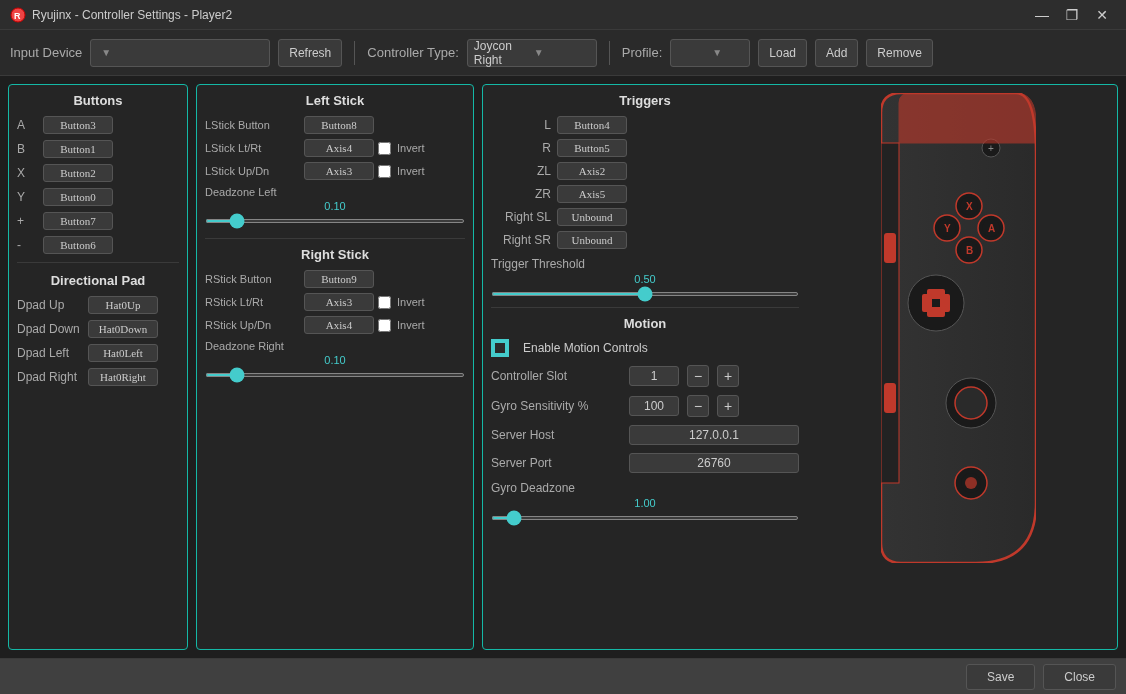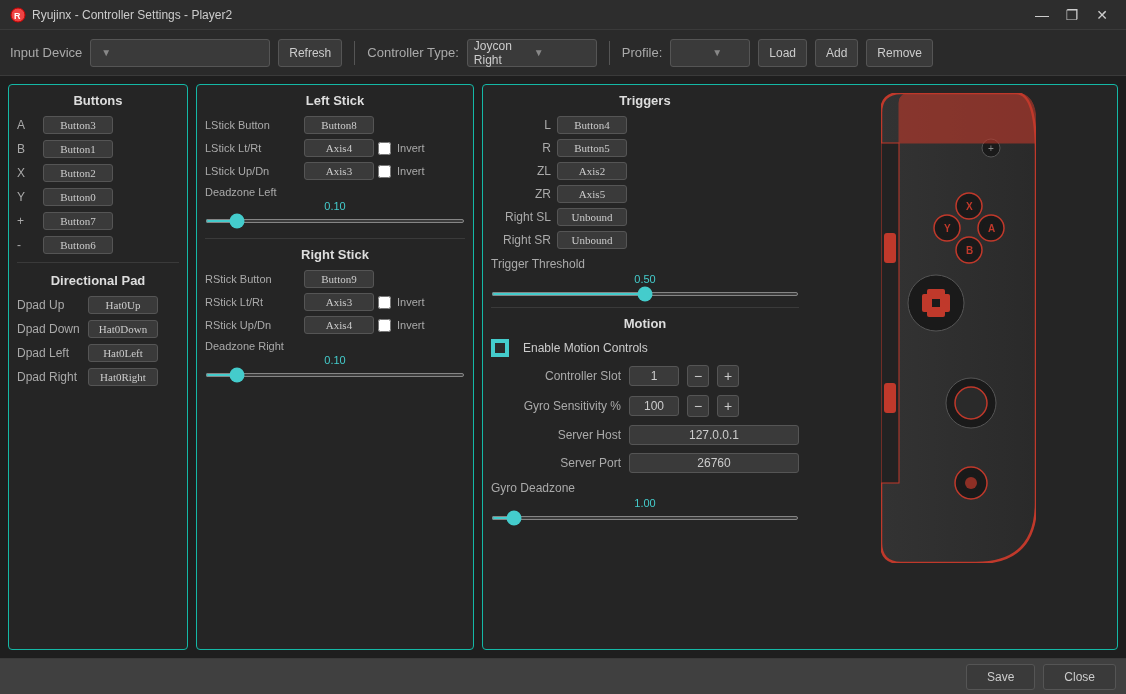--- a/index.html
+++ b/index.html
@@ -217,21 +217,20 @@
     .motion-row {
       display: flex;
       align-items: center;
       margin-bottom: 8px;
       gap: 8px;
     }
     .motion-label {
       width: 130px;
       color: #aaa;
       font-size: 12px;
-      text-align: right;
     }
     .enable-checkbox {
       width: 18px;
       height: 18px;
       border: 1px solid #4cc;
       background: #4cc;
       display: inline-flex;
       align-items: center;
       justify-content: center;
       margin-right: 6px;

